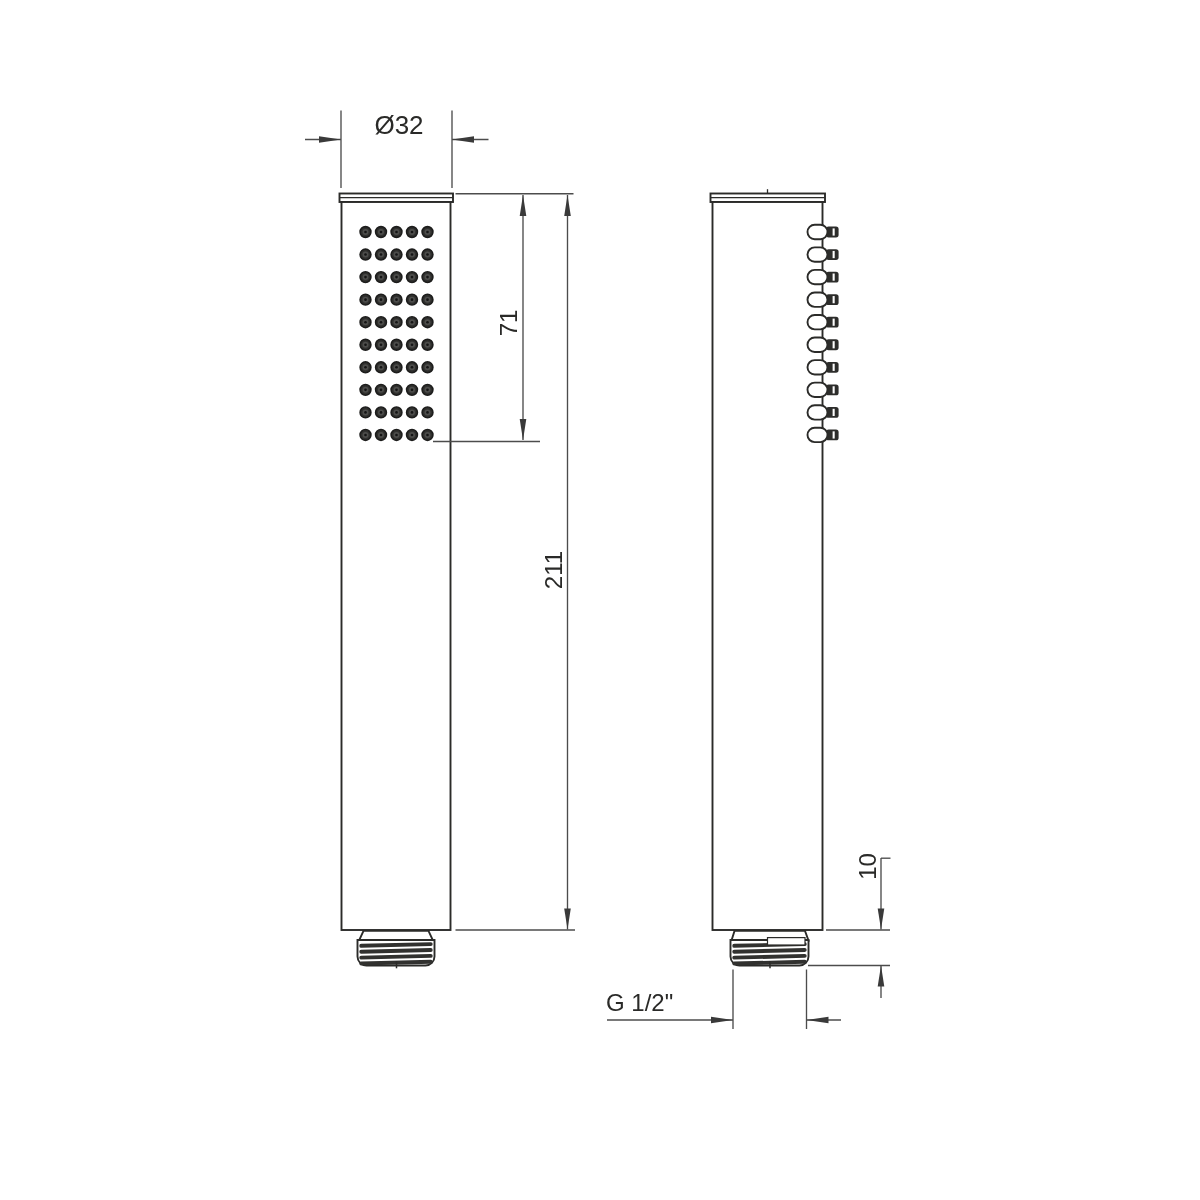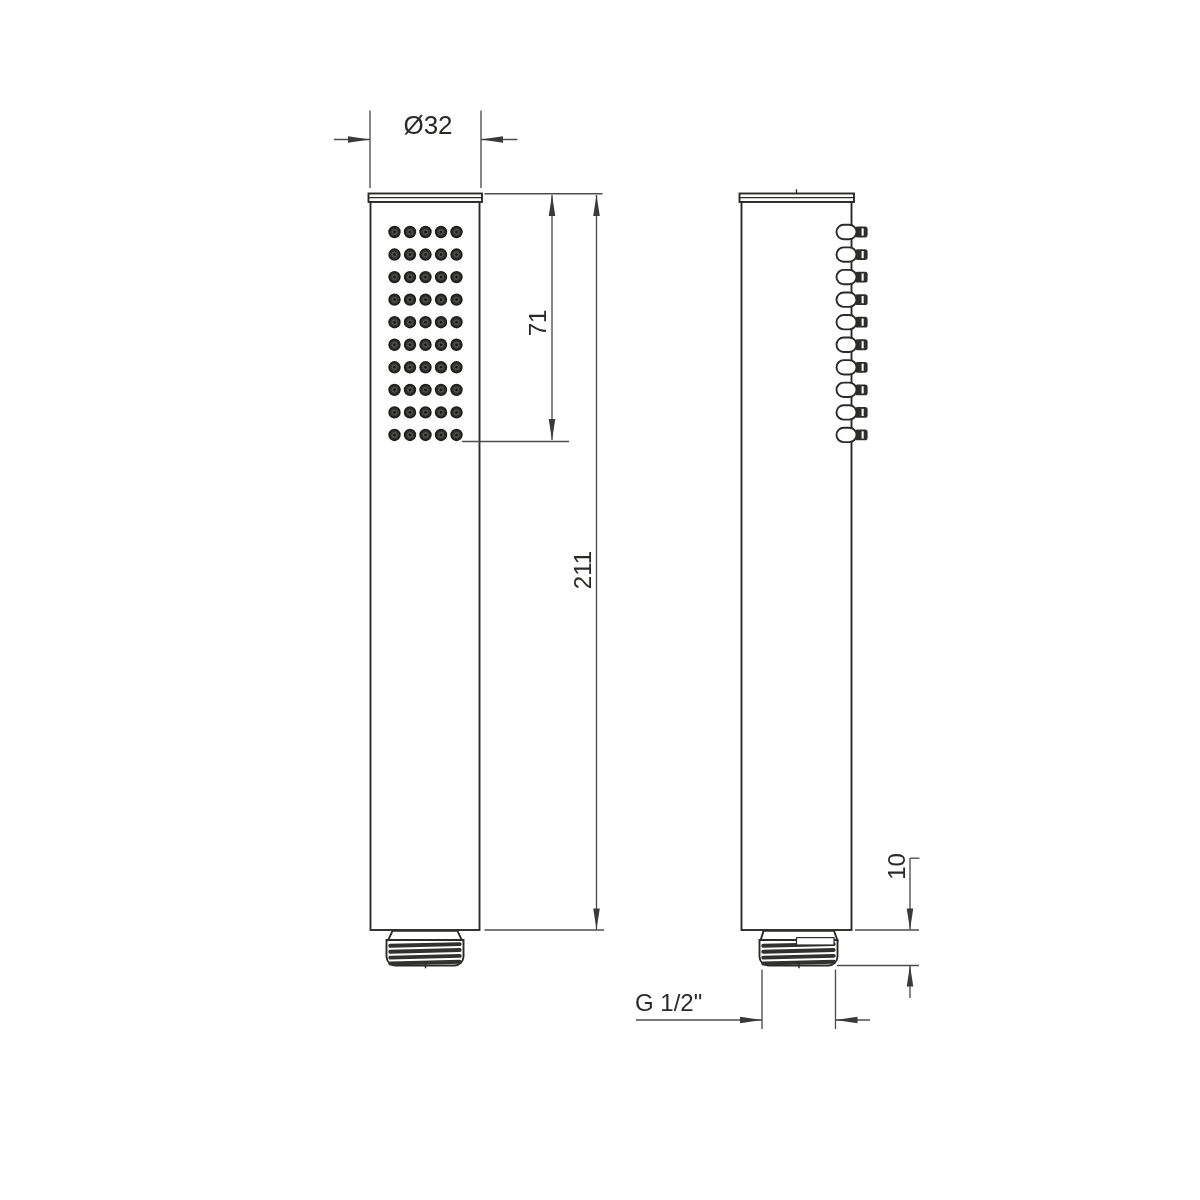--- a/index.html
+++ b/index.html
@@ -1,16 +1,16 @@
 <!DOCTYPE html>
 <html><head>
 <meta charset="utf-8">
 <style>
   html,body{margin:0;padding:0;background:#ffffff;}
-  .page{position:relative;width:1052px;height:1200px;background:#ffffff;overflow:hidden;padding-left:29px;}
+  .page{position:relative;width:1052px;height:1200px;background:#ffffff;overflow:hidden;}
   svg{display:block;}
   .objf  {stroke:#2b2b29;stroke-width:1.9;fill:#ffffff;}
   .objthin{stroke:#2b2b29;stroke-width:1.3;fill:none;}
   .dim   {stroke:#4c4c4c;stroke-width:1.35;fill:none;stroke-linecap:butt;}
   .arr   {fill:#3a3a3a;stroke:none;}
   text   {font-family:"Liberation Sans","DejaVu Sans",sans-serif;font-size:24px;fill:#2a2a28;}
   .dia   {font-size:26px;}
 </style>
 </head>
 <body>

